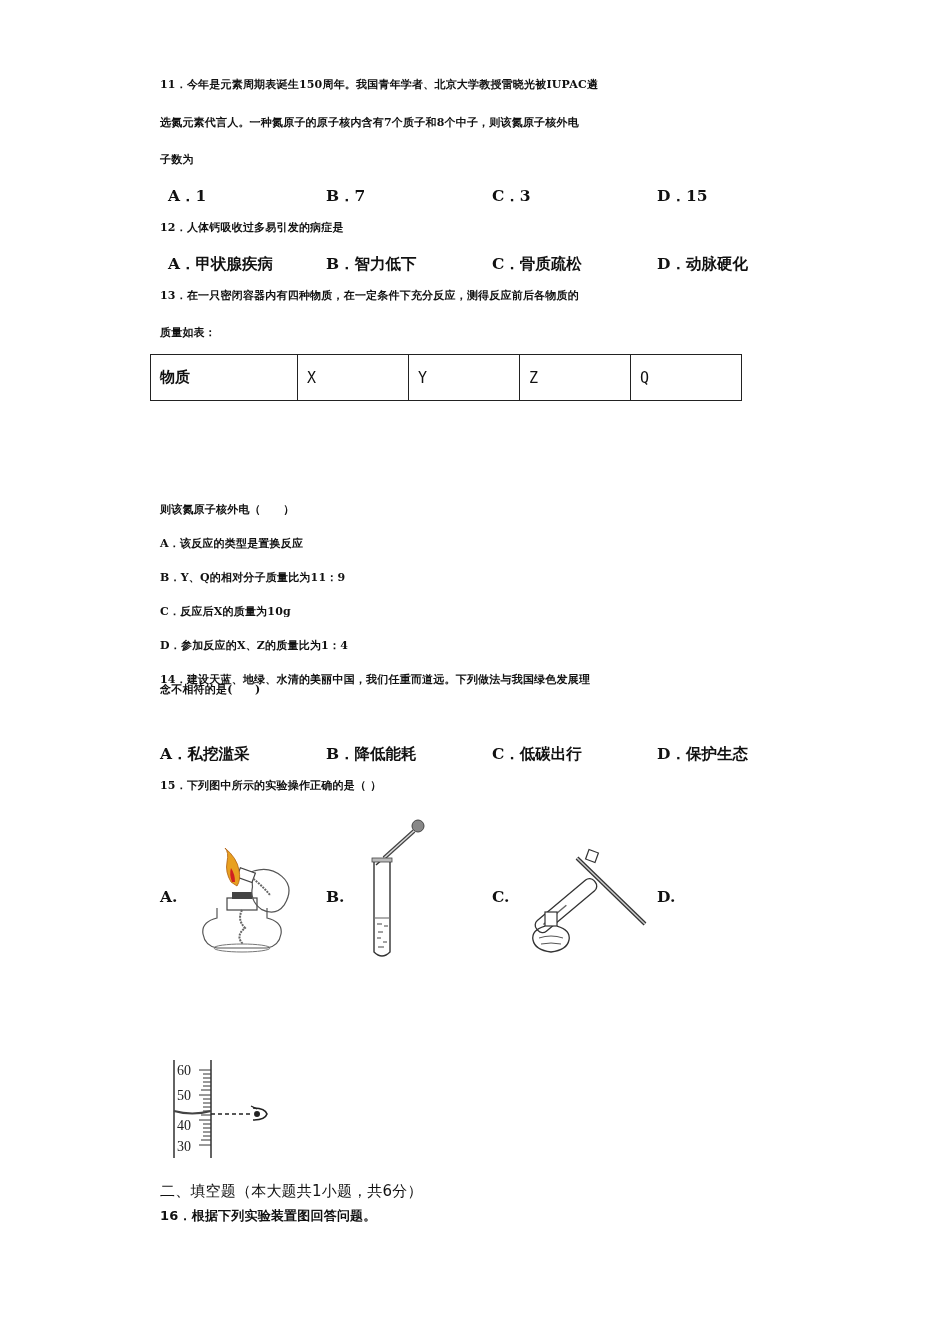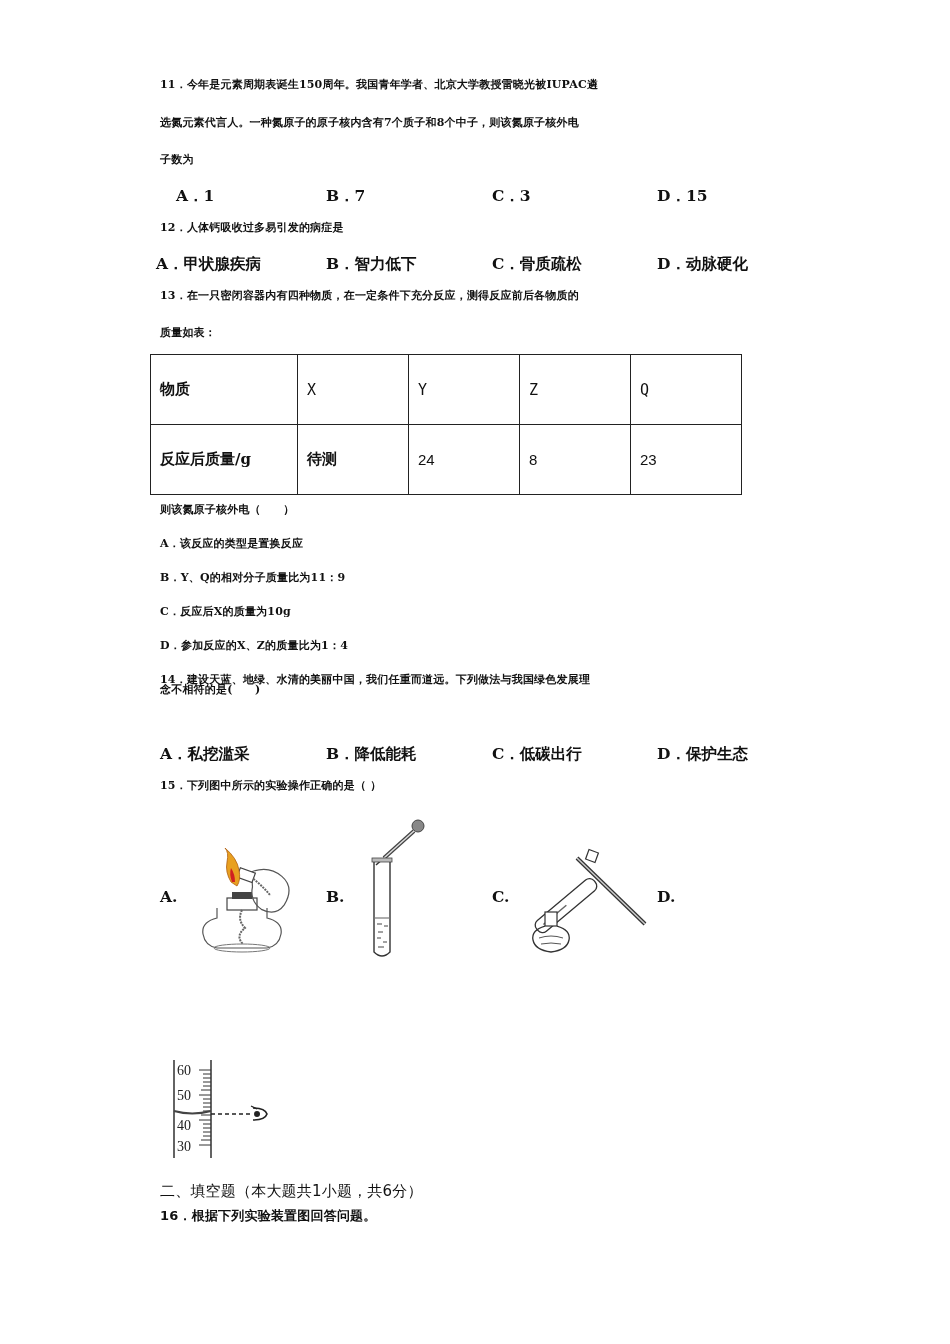--- a/index.html
+++ b/index.html
@@ -16,67 +16,60 @@
   .light { font-weight: normal; }
   .opt { position: absolute; font-size: 15.5px; font-weight: bold; white-space: nowrap; }
 
   table.data {
     position: absolute; left: 150px; top: 354px;
     border-collapse: collapse;
     font-size: 15px;
   }
   table.data td {
     border: 1.5px solid #222;
-    height: 45px; padding: 12px 9px; vertical-align: middle;
+    height: 45px; padding: 0 9px; vertical-align: middle;
     font-weight: normal;
     margin-left: 9px;
   }
   table.data td.c0 { width: 128px; font-weight: bold; }
   table.data td.cx { width: 92px; }
   .cellmono { font-family: "DejaVu Sans Mono", "Liberation Mono", monospace; font-weight: normal; }
   .cellnum { font-family: "Liberation Sans", sans-serif; }
 
   .fig { position: absolute; margin-left: 9px; }
   .figlabel { position: absolute; font-size: 15.5px; font-weight: bold; }
 </style>
 </head>
 <body>
 
 <div class="line" style="top:77px">11．今年是元素周期表诞生150周年。我国青年学者、北京大学教授雷晓光被IUPAC遴</div>
 <div class="line" style="top:115px">选氮元素代言人。一种氮原子的原子核内含有7个质子和8个中子，则该氮原子核外电</div>
 <div class="line" style="top:152px">子数为</div>
-<div class="opt" style="left:176px;top:186px">A．1</div>
+<div class="opt" style="left:168px;top:186px">A．1</div>
 <div class="opt" style="left:326px;top:186px">B．7</div>
 <div class="opt" style="left:492px;top:186px">C．3</div>
 <div class="opt" style="left:657px;top:186px">D．15</div>
 
 <div class="line" style="top:220px">12．人体钙吸收过多易引发的病症是</div>
-<div class="opt" style="left:156px;top:254px">A．甲状腺疾病</div>
+<div class="opt" style="left:168px;top:254px">A．甲状腺疾病</div>
 <div class="opt" style="left:326px;top:254px">B．智力低下</div>
 <div class="opt" style="left:492px;top:254px">C．骨质疏松</div>
 <div class="opt" style="left:657px;top:254px">D．动脉硬化</div>
 
 <div class="line" style="top:288px">13．在一只密闭容器内有四种物质，在一定条件下充分反应，测得反应前后各物质的</div>
 <div class="line" style="top:325px">质量如表：</div>
 
 <table class="data">
   <tbody>
       <tr>
     <td class="c0">物质</td>
     <td class="cx cellmono">X</td>
     <td class="cx cellmono">Y</td>
     <td class="cx cellmono">Z</td>
     <td class="cx cellmono">Q</td>
-  </tr>
-  <tr>
-    <td class="c0">反应后质量/g</td>
-    <td class="cx" style="font-weight:bold">待测</td>
-    <td class="cx cellnum">24</td>
-    <td class="cx cellnum">8</td>
-    <td class="cx cellnum">23</td>
   </tr>
 </tbody>
   </table>
 
 <div class="line" style="top:502px">则该氮原子核外电（　　）</div>
 <div class="line" style="top:536px">A．该反应的类型是置换反应</div>
 <div class="line" style="top:570px">B．Y、Q的相对分子质量比为11：9</div>
 <div class="line" style="top:604px">C．反应后X的质量为10g</div>
 <div class="line" style="top:638px">D．参加反应的X、Z的质量比为1：4</div>
 

